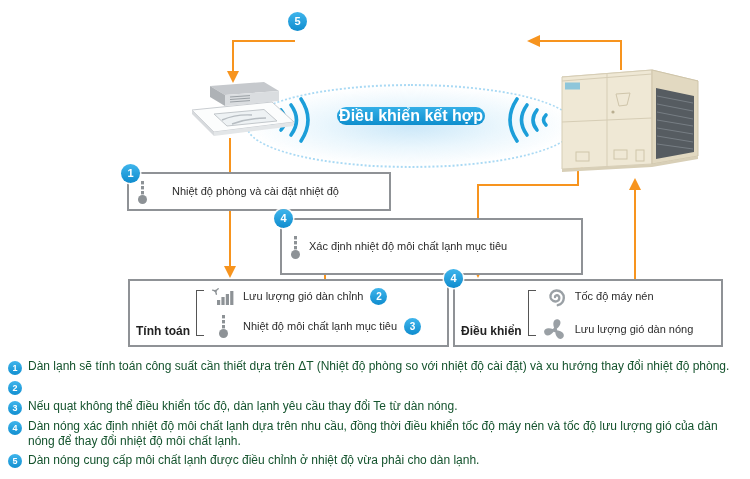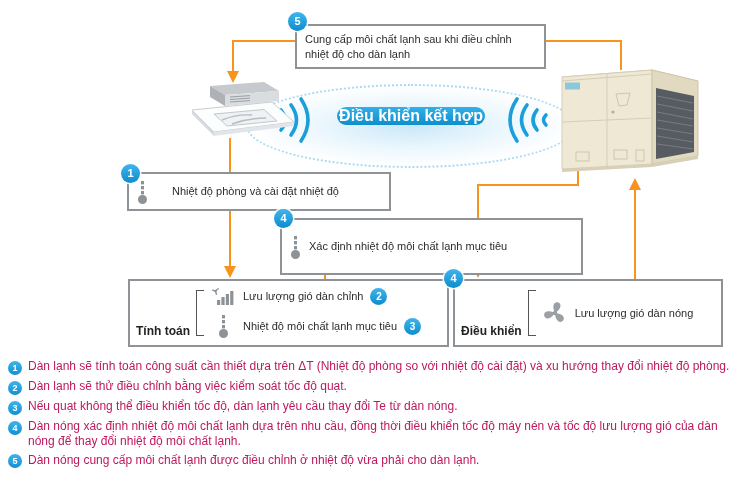--- a/index.html
+++ b/index.html
@@ -68,21 +68,21 @@
   #outdoor-unit{left:556px;top:64px;}
 
   
   #notes{position:absolute;left:8px;top:359px;width:738px;z-index:3;}
   .note{display:flex;align-items:flex-start;gap:6px;margin:0 0 4.5px 0;}
   .nbadge{
     flex:0 0 auto;width:14px;height:14px;border-radius:50%;margin-top:1.5px;
     background:linear-gradient(180deg,#3fb5ec 0%,#128fd0 100%);
     color:#fff;font-weight:bold;font-size:9px;line-height:14px;text-align:center;
   }
-  .ntext{font-size:12px;line-height:14.5px;color:#be185d;}
+  .ntext{font-size:12px;line-height:14.5px;color:#14532d;}
 </style>
 </head>
 <body>
 
 <div id="stage">
   <div id="diagram">
 
     <div class="oline" style="left:620px;top:40px;width:2px;height:30px;"></div>
     <div class="oline" style="left:540px;top:40px;width:82px;height:2px;"></div>
     <div class="arr left" style="left:527px;top:35px;"></div>
@@ -163,23 +163,20 @@
       <g fill="none" stroke="#1b9ed9" stroke-width="3.6" stroke-linecap="round" transform="translate(52,0) scale(-1,1)">
         <path d="M4,23 Q9,28 4,33"></path>
         <path d="M13,18 Q21,28 13,38"></path>
         <path d="M23,13 Q34,28 23,43"></path>
         <path d="M33,7 Q47,28 33,49"></path>
       </g>
     </svg>
 
     <div id="control-pill">Điều khiển kết hợp</div>
 
-    <div id="supply-box" class="wbox">
-      <span class="txt">Cung cấp môi chất lạnh sau khi điều chỉnh nhiệt độ cho dàn lạnh</span>
-    </div>
     <div class="badge" style="left:288px;top:12px;">5</div>
 
     <div id="room-box" class="wbox">
       <svg width="11" height="26" viewBox="0 0 11 26">
         <g fill="#8d9296">
             <rect x="4" y="2" width="3" height="3.4"></rect>
             <rect x="4" y="7" width="3" height="3.4"></rect>
             <rect x="4" y="12" width="3" height="3.4"></rect>
             <circle cx="5.5" cy="20.5" r="4.5"></circle>
           </g>
@@ -242,20 +239,28 @@
       </div>
     </div>
 
     <div id="ctrl-box" class="wbox">
       <span class="grp-label">Điều khiển</span>
       <span class="bracket"></span>
       <div class="rows">
         <div class="row">
           <span class="icon-cell">
             <svg width="26" height="26" viewBox="0 0 26 26">
+              <path d="M13,13 c0,-1.7 2.2,-2.4 3.5,-1.1 c1.5,1.5 0.9,4.2 -1.1,5.1 c-2.8,1.3 -6,-0.4 -6.8,-3.3 c-0.9,-3.7 2,-7 5.7,-7.2 c4.4,-0.2 7.7,3.3 7.5,7.5 c-0.2,3.7 -2.7,6.4 -6,7.2" fill="none" stroke="#9aa0a5" stroke-width="2.4" stroke-linecap="round"></path>
+            </svg>
+          </span>
+          <span class="txt">Tốc độ máy nén</span>
+        </div>
+        <div class="row">
+          <span class="icon-cell">
+            <svg width="26" height="26" viewBox="0 0 26 26">
               <g fill="#9aa0a5">
                 <path d="M13,13 C9,4.5 13,1 16.5,2.5 C20,4 18.5,9 15,11.5 C14,12.2 13,13 13,13 z"></path>
                 <path d="M13,13 C9,4.5 13,1 16.5,2.5 C20,4 18.5,9 15,11.5 C14,12.2 13,13 13,13 z" transform="rotate(120 13 13)"></path>
                 <path d="M13,13 C9,4.5 13,1 16.5,2.5 C20,4 18.5,9 15,11.5 C14,12.2 13,13 13,13 z" transform="rotate(240 13 13)"></path>
                 <circle cx="13" cy="13" r="2.2"></circle>
               </g>
             </svg>
           </span>
           <span class="txt">Lưu lượng gió dàn nóng</span>
         </div>
@@ -264,21 +269,20 @@
     <div class="badge" style="left:444px;top:269px;">4</div>
   </div>
 
   <div id="notes">
     <div class="note">
       <span class="nbadge">1</span>
       <span class="ntext">Dàn lạnh sẽ tính toán công suất cần thiết dựa trên ΔT (Nhiệt độ phòng so với nhiệt độ cài đặt) và xu hướng thay đổi nhiệt độ phòng.</span>
     </div>
     <div class="note">
       <span class="nbadge">2</span>
-      <span class="ntext">Dàn lạnh sẽ thử điều chỉnh bằng việc kiểm soát tốc độ quạt.</span>
     </div>
     <div class="note">
       <span class="nbadge">3</span>
       <span class="ntext">Nếu quạt không thể điều khiển tốc độ, dàn lạnh yêu cầu thay đổi Te từ dàn nóng.</span>
     </div>
     <div class="note">
       <span class="nbadge">4</span>
       <span class="ntext">Dàn nóng xác định nhiệt độ môi chất lạnh dựa trên nhu cầu, đồng thời điều khiển tốc độ máy nén và tốc độ lưu lượng gió của dàn nóng để thay đổi nhiệt độ môi chất lạnh.</span>
     </div>
     <div class="note">

